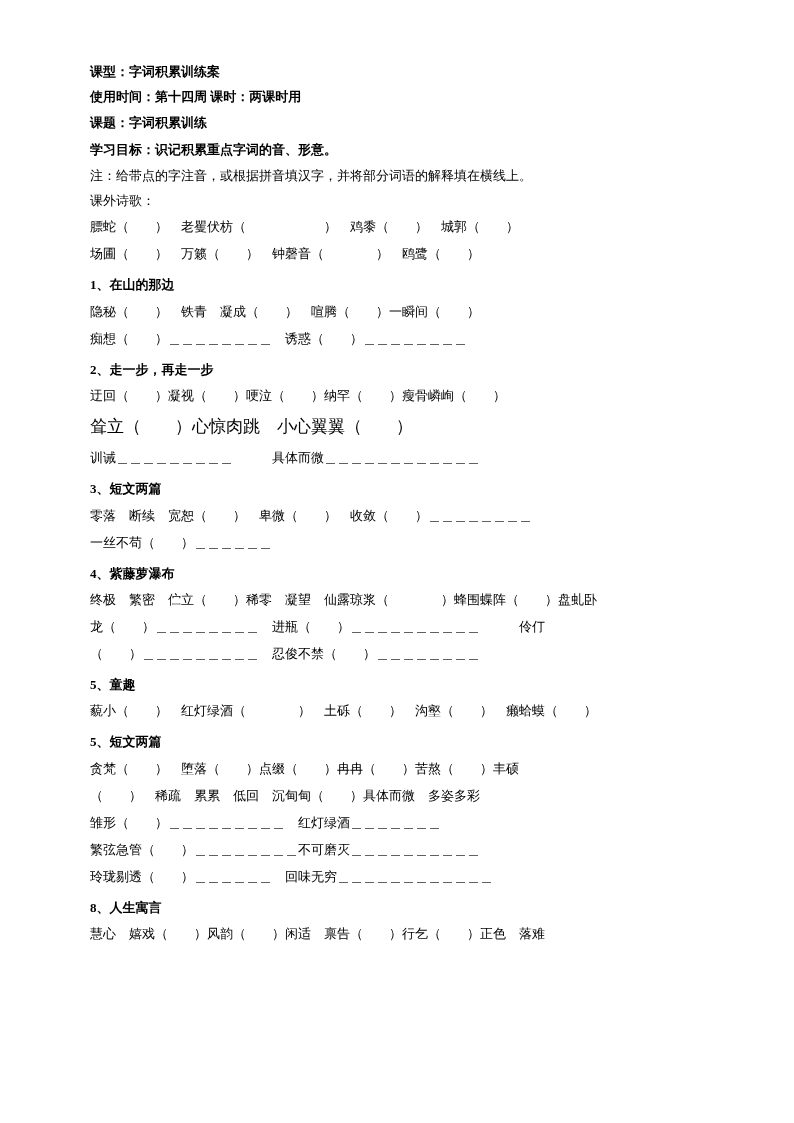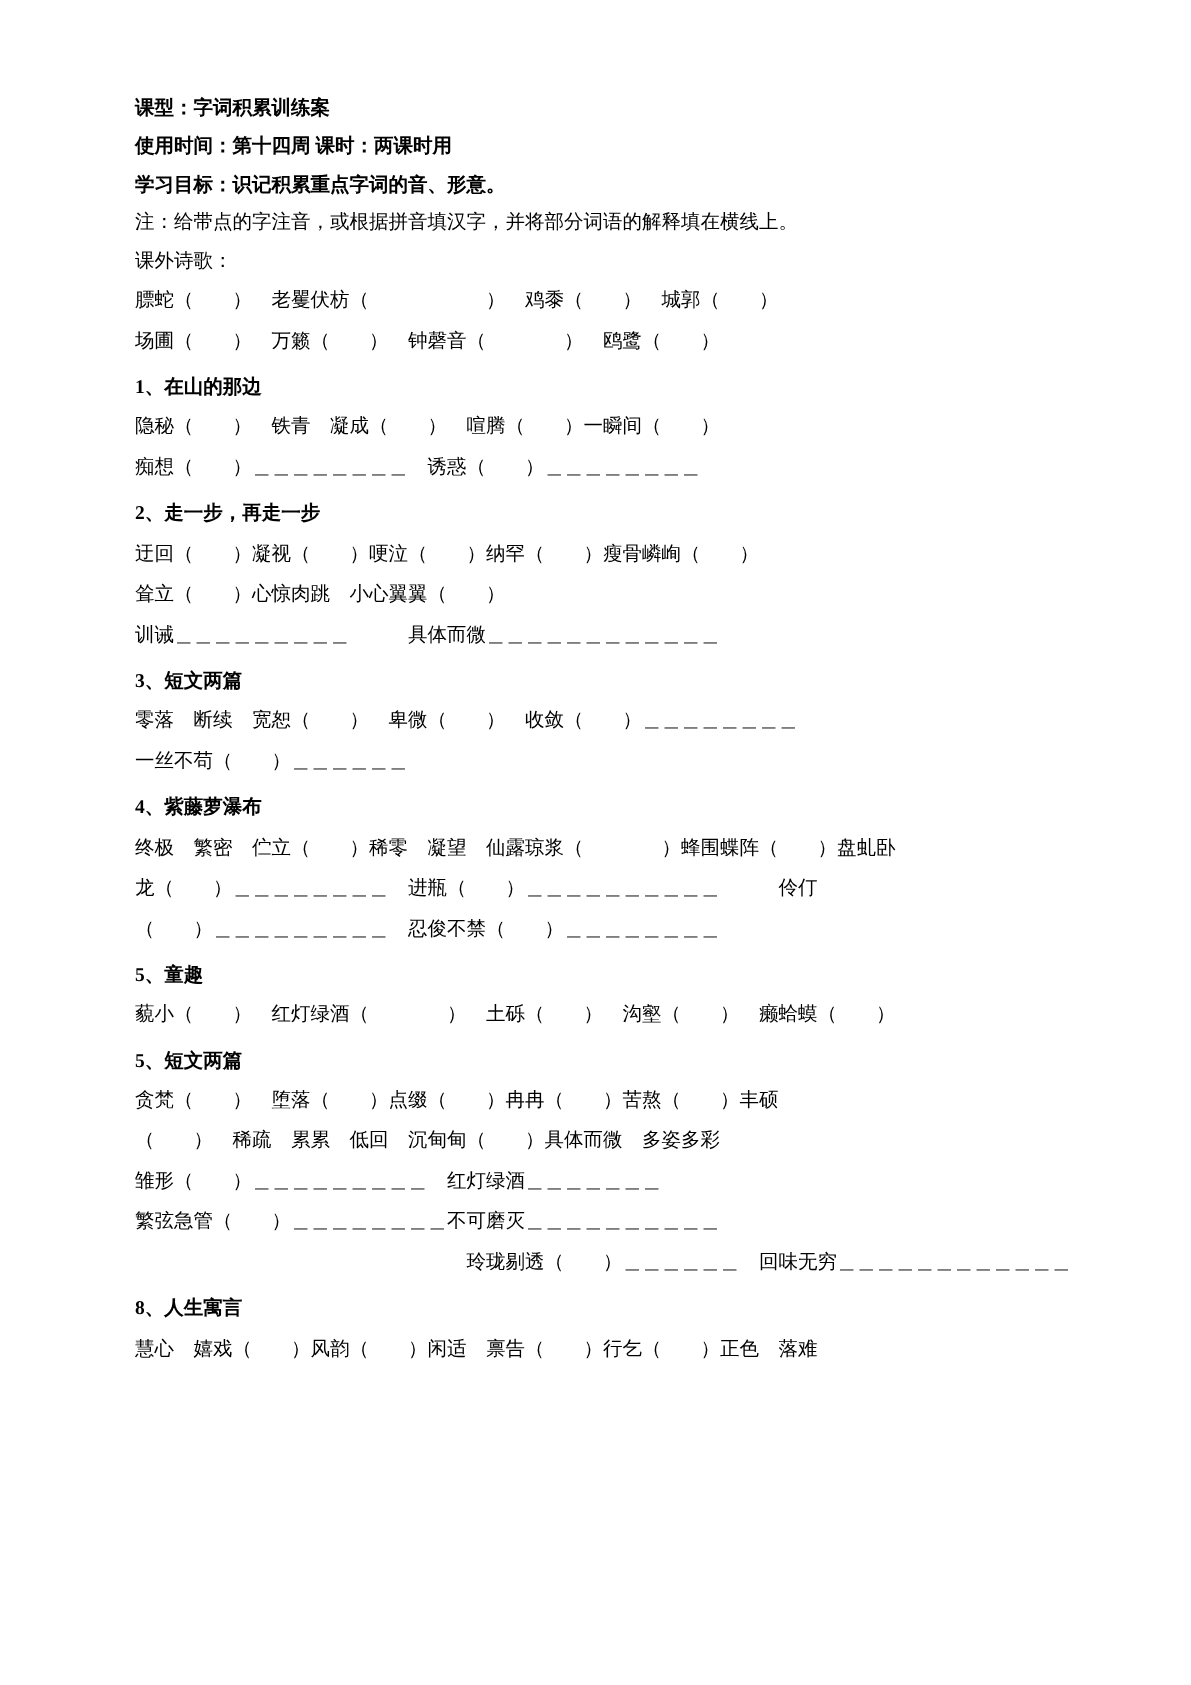--- a/index.html
+++ b/index.html
@@ -45,38 +45,39 @@
       margin-bottom: 1px;
       line-height: 2;
     }
   </style>
 </head>
 <body>
 
 <div>
   <div class="doc-title">课型：字词积累训练案</div>
   <div class="doc-meta">使用时间：第十四周    课时：两课时用</div>
+  <div class="doc-subject">课题：字词积累训练</div>
   <div class="doc-goal">学习目标：识记积累重点字词的音、形意。</div>
   <div class="doc-note">注：给带点的字注音，或根据拼音填汉字，并将部分词语的解释填在横线上。</div>
   <div class="doc-note">课外诗歌：</div>
 
   <div id="sections-container">
       <div style="margin-bottom: 2px;">
         <div class="content-line" style="font-family: SimSun, 宋体, serif; font-size: 13px;">膘蛇（　　）　老矍伏枋（　　　　　　）　鸡黍（　　）　城郭（　　）</div>
         <div class="content-line" style="font-family: SimSun, 宋体, serif; font-size: 13px;">场圃（　　）　万籁（　　）　钟磬音（　　　　）　鸥鹭（　　）</div>
       </div>
       <div style="margin-bottom: 2px;">
         <div class="section-title">1、在山的那边</div>
         <div class="content-line" style="font-family: SimSun, 宋体, serif; font-size: 13px;">隐秘（　　）　铁青　凝成（　　）　喧腾（　　）一瞬间（　　）</div>
         <div class="content-line" style="font-family: SimSun, 宋体, serif; font-size: 13px;">痴想（　　）＿＿＿＿＿＿＿＿　诱惑（　　）＿＿＿＿＿＿＿＿</div>
       </div>
       <div style="margin-bottom: 2px;">
         <div class="section-title">2、走一步，再走一步</div>
         <div class="content-line" style="font-family: SimSun, 宋体, serif; font-size: 13px;">迂回（　　）凝视（　　）哽泣（　　）纳罕（　　）瘦骨嶙峋（　　）</div>
-        <div class="content-line" style="font-family: SimSun, 宋体, serif; font-size: 13px;">耸立（　　）心惊肉跳　小心翼翼（　　）</div>
+        <div class="content-line" style="font-family: SimSun, 宋体, serif; font-size: 17px;">耸立（　　）心惊肉跳　小心翼翼（　　）</div>
         <div class="content-line" style="font-family: SimSun, 宋体, serif; font-size: 13px;">训诫＿＿＿＿＿＿＿＿＿　　　具体而微＿＿＿＿＿＿＿＿＿＿＿＿</div>
       </div>
       <div style="margin-bottom: 2px;">
         <div class="section-title">3、短文两篇</div>
         <div class="content-line" style="font-family: SimSun, 宋体, serif; font-size: 13px;">零落　断续　宽恕（　　）　卑微（　　）　收敛（　　）＿＿＿＿＿＿＿＿</div>
         <div class="content-line" style="font-family: SimSun, 宋体, serif; font-size: 13px;">一丝不苟（　　）＿＿＿＿＿＿</div>
       </div>
       <div style="margin-bottom: 2px;">
         <div class="section-title">4、紫藤萝瀑布</div>
         <div class="content-line" style="font-family: SimSun, 宋体, serif; font-size: 13px;">终极　繁密　伫立（　　）稀零　凝望　仙露琼浆（　　　　）蜂围蝶阵（　　）盘虬卧</div>
@@ -86,20 +87,20 @@
       <div style="margin-bottom: 2px;">
         <div class="section-title">5、童趣</div>
         <div class="content-line" style="font-family: SimSun, 宋体, serif; font-size: 13px;">藐小（　　）　红灯绿酒（　　　　）　土砾（　　）　沟壑（　　）　癞蛤蟆（　　）</div>
       </div>
       <div style="margin-bottom: 2px;">
         <div class="section-title">5、短文两篇</div>
         <div class="content-line" style="font-family: SimSun, 宋体, serif; font-size: 13px;">贪梵（　　）　堕落（　　）点缀（　　）冉冉（　　）苦熬（　　）丰硕</div>
         <div class="content-line" style="font-family: SimSun, 宋体, serif; font-size: 13px;">（　　）　稀疏　累累　低回　沉甸甸（　　）具体而微　多姿多彩</div>
         <div class="content-line" style="font-family: SimSun, 宋体, serif; font-size: 13px;">雏形（　　）＿＿＿＿＿＿＿＿＿　红灯绿酒＿＿＿＿＿＿＿</div>
         <div class="content-line" style="font-family: SimSun, 宋体, serif; font-size: 13px;">繁弦急管（　　）＿＿＿＿＿＿＿＿不可磨灭＿＿＿＿＿＿＿＿＿＿</div>
-        <div class="content-line" style="font-family: SimSun, 宋体, serif; font-size: 13px; text-align: right;">玲珑剔透（　　）＿＿＿＿＿＿　回味无穷＿＿＿＿＿＿＿＿＿＿＿＿</div>
+        <div class="content-line" style="font-family: SimSun, 宋体, serif; font-size: 13px;">玲珑剔透（　　）＿＿＿＿＿＿　回味无穷＿＿＿＿＿＿＿＿＿＿＿＿</div>
       </div>
       <div style="margin-bottom: 2px;">
         <div class="section-title">8、人生寓言</div>
         <div class="content-line" style="font-family: SimSun, 宋体, serif; font-size: 13px;">慧心　嬉戏（　　）风韵（　　）闲适　禀告（　　）行乞（　　）正色　落难</div>
       </div>
     </div>
 </div>
 
 </body></html>

